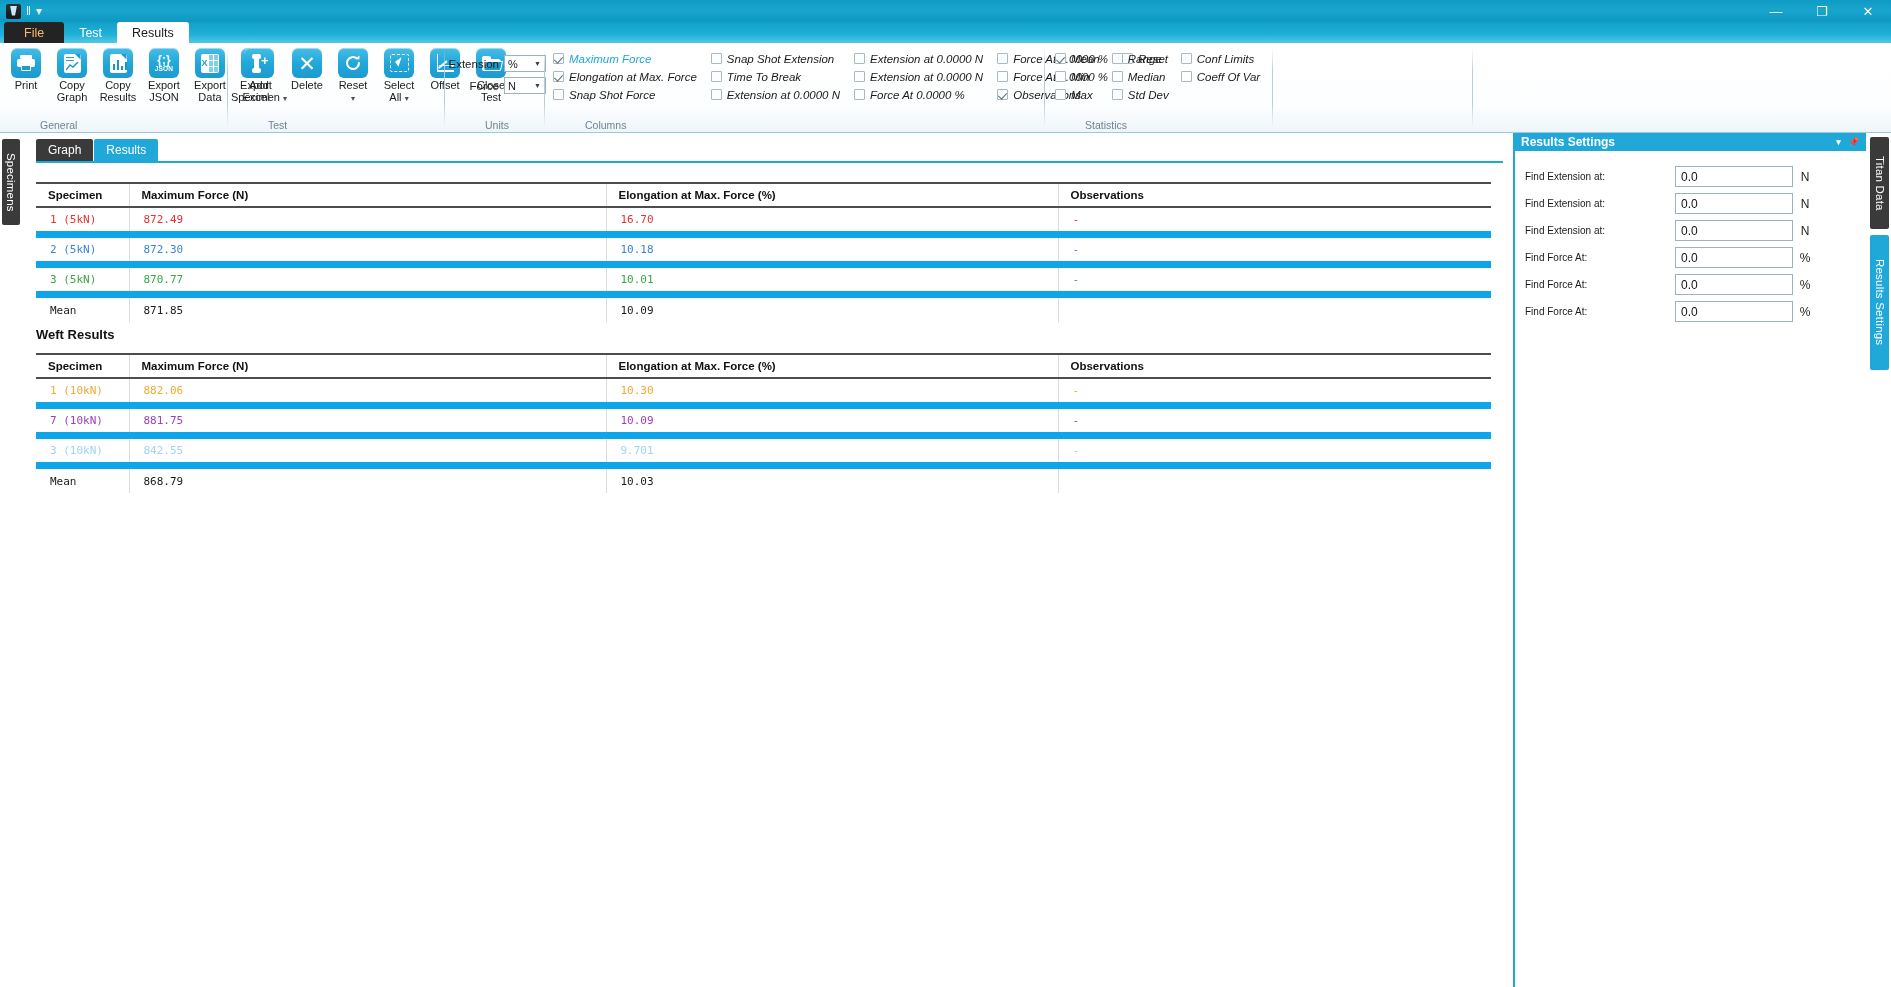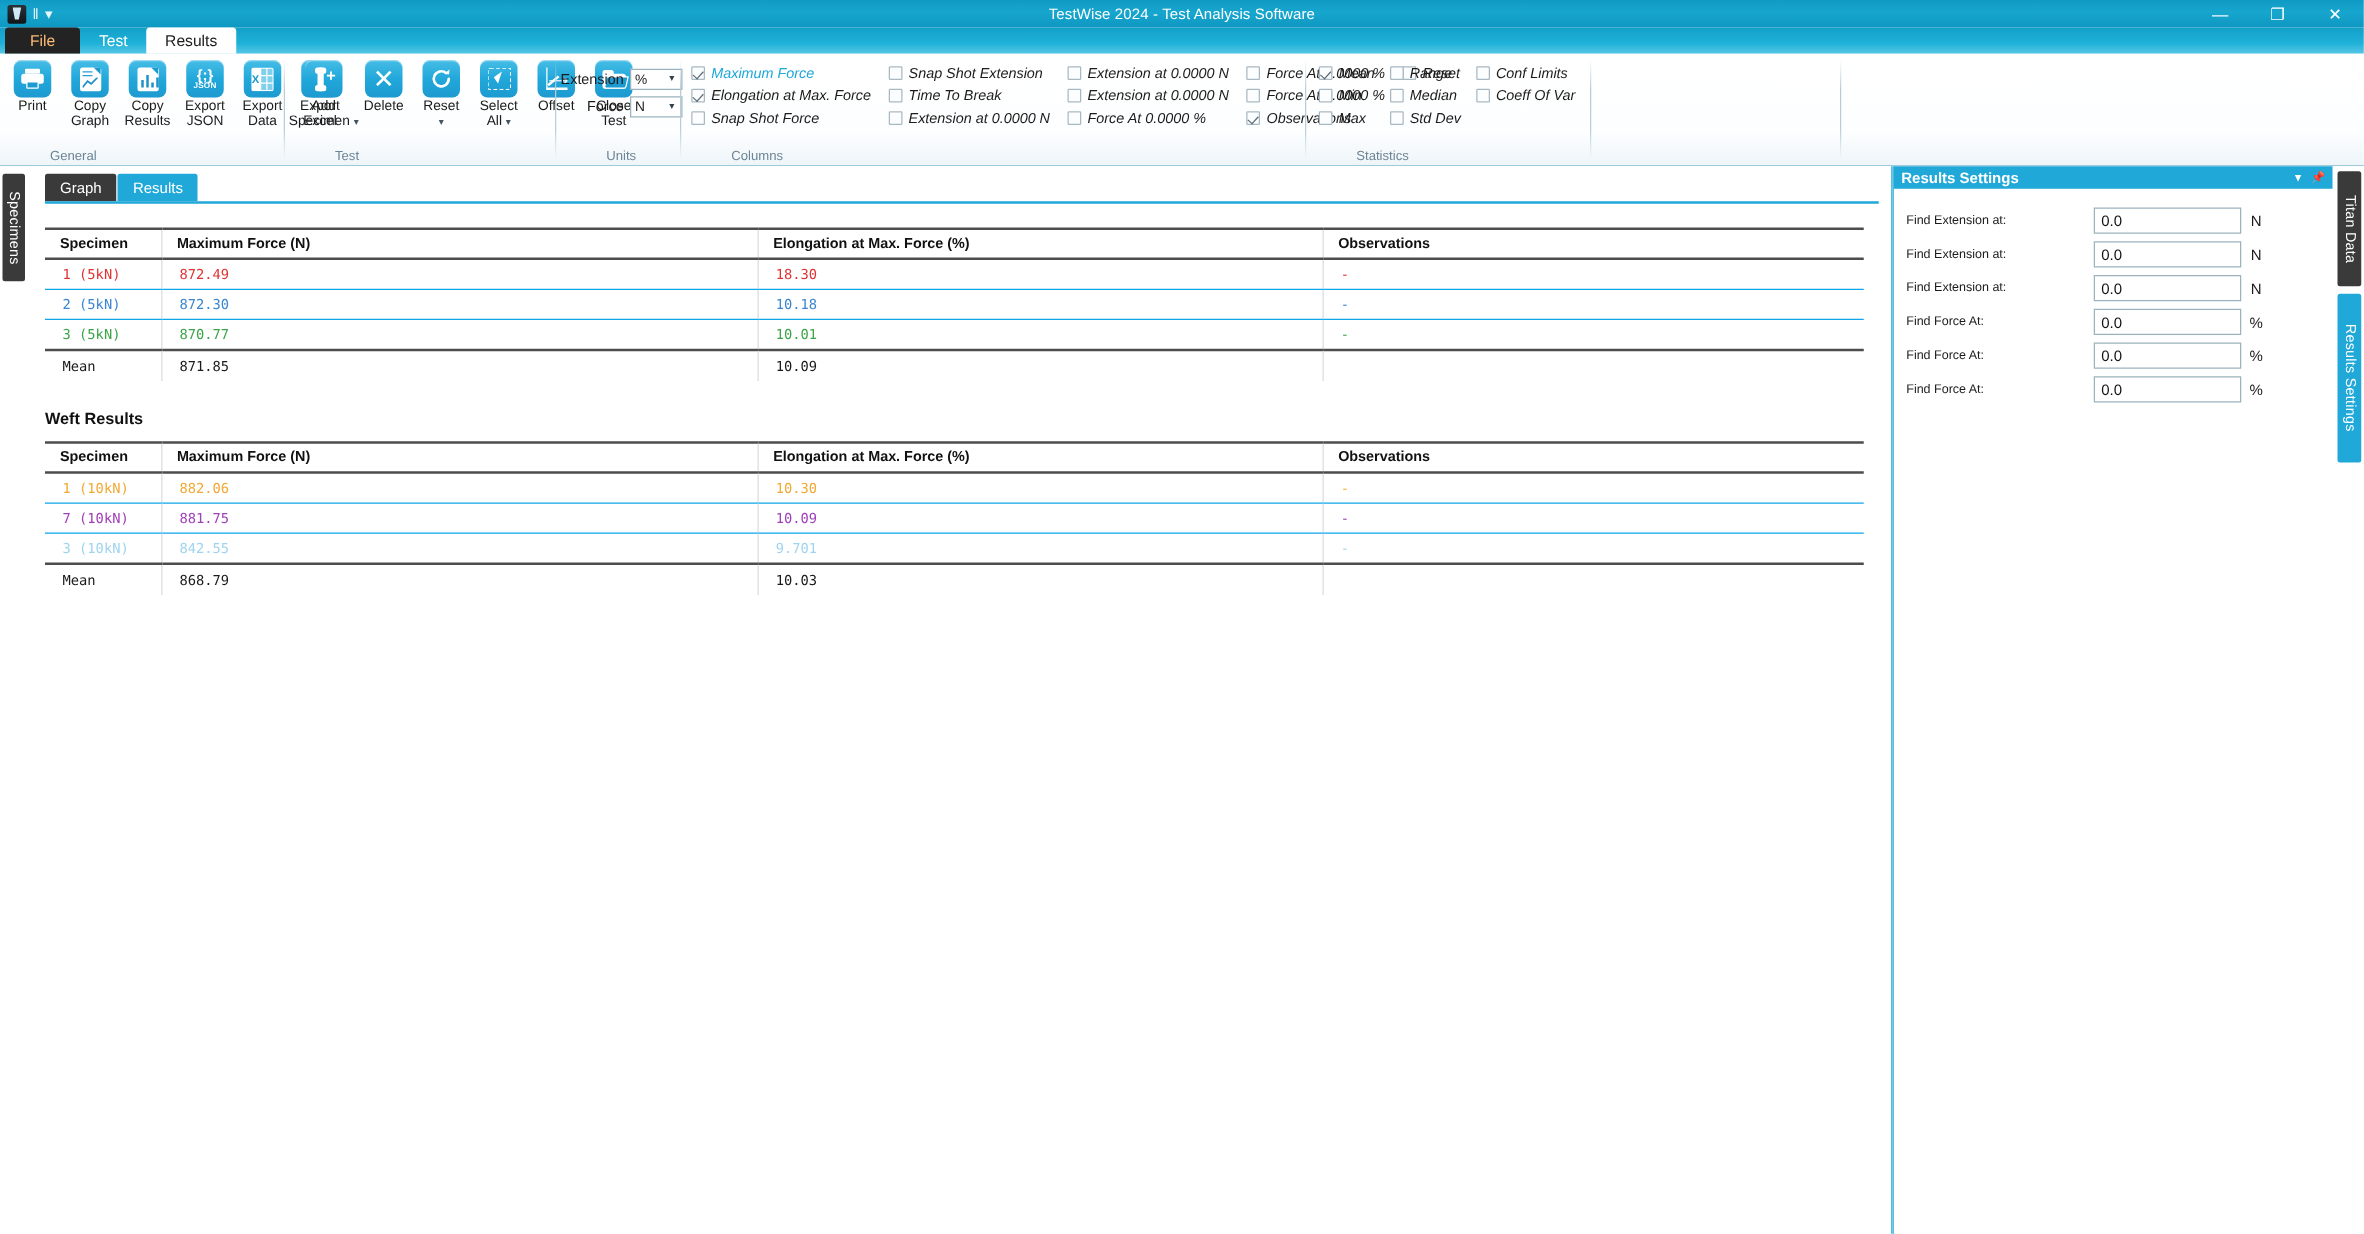--- a/index.html
+++ b/index.html
@@ -178,21 +178,21 @@
   .sect-title { font-size:13px; font-weight:bold; color:#111; }
 
   table.res { border-collapse:collapse; width:1455px; table-layout:fixed; }
   table.res th {
     font-size:11.5px; font-weight:bold; text-align:left; color:#111;
     padding:5px 0 5px 12px; border-top:2px solid #4d4d4d; border-bottom:2px solid #4d4d4d;
     background:#ffffff;
   }
   table.res td {
     font-family:"DejaVu Sans Mono", monospace; font-size:11px;
-    padding:5px 0 5px 14px; border-bottom:1px solid #0ea5e9; color:#1b1b1b;
+    padding:5px 0 5px 14px; border-bottom:7px solid #0ea5e9; color:#1b1b1b;
   }
   table.res tr.mean td { border-top:2px solid #4d4d4d; border-bottom:none; padding-top:6px; }
   table.res tr:last-child td { border-bottom:none; }
   table.res th.divider, table.res td.divider { border-left:1px solid #d9dde0; }
 
   
   .rpane { position:absolute; left:1515px; top:0; width:351px; height:854px; background:#ffffff; }
   .rp-hdr {
     height:18px; background:#1fa8d8; color:#ffffff; font-size:12px;
     display:flex; align-items:center; padding:0 6px; font-weight:bold;
@@ -211,21 +211,20 @@
 </style>
 </head>
 <body>
 
 <div class="titlebar">
   <div class="qat">
     <span class="app-icon"></span>
     <span class="qat-glyph">‖</span>
     <span class="qat-glyph">▾</span>
   </div>
-  <div class="title-text">TestWise 2024 - Test Analysis Software</div>
   <div class="wctrls">
     <div class="wbtn">—</div>
     <div class="wbtn">❐</div>
     <div class="wbtn close">✕</div>
   </div>
 </div>
 
 <div class="ribbon-tabs">
   <div class="rtab file">File</div>
   <div class="rtab">Test</div>
@@ -533,21 +532,21 @@
           <th>Specimen</th>
           <th class="divider">Maximum Force (N)</th>
           <th class="divider">Elongation at Max. Force (%)</th>
           <th class="divider">Observations</th>
         </tr>
           </thead>
         <tbody>
           <tr style="color:#e03434">
             <td style="color:#e03434">1 (5kN)</td>
             <td class="divider" style="color:#e03434">872.49</td>
-            <td class="divider" style="color:#e03434">18.30</td>
+            <td class="divider" style="color:#e03434">16.70</td>
             <td class="divider" style="color:#e03434">-</td>
           </tr>
           <tr>
             <td style="color:#3b86d0">2 (5kN)</td>
             <td class="divider" style="color:#3b86d0">872.30</td>
             <td class="divider" style="color:#3b86d0">10.18</td>
             <td class="divider" style="color:#3b86d0">-</td>
           </tr>
           <tr>
             <td style="color:#3ba548">3 (5kN)</td>

